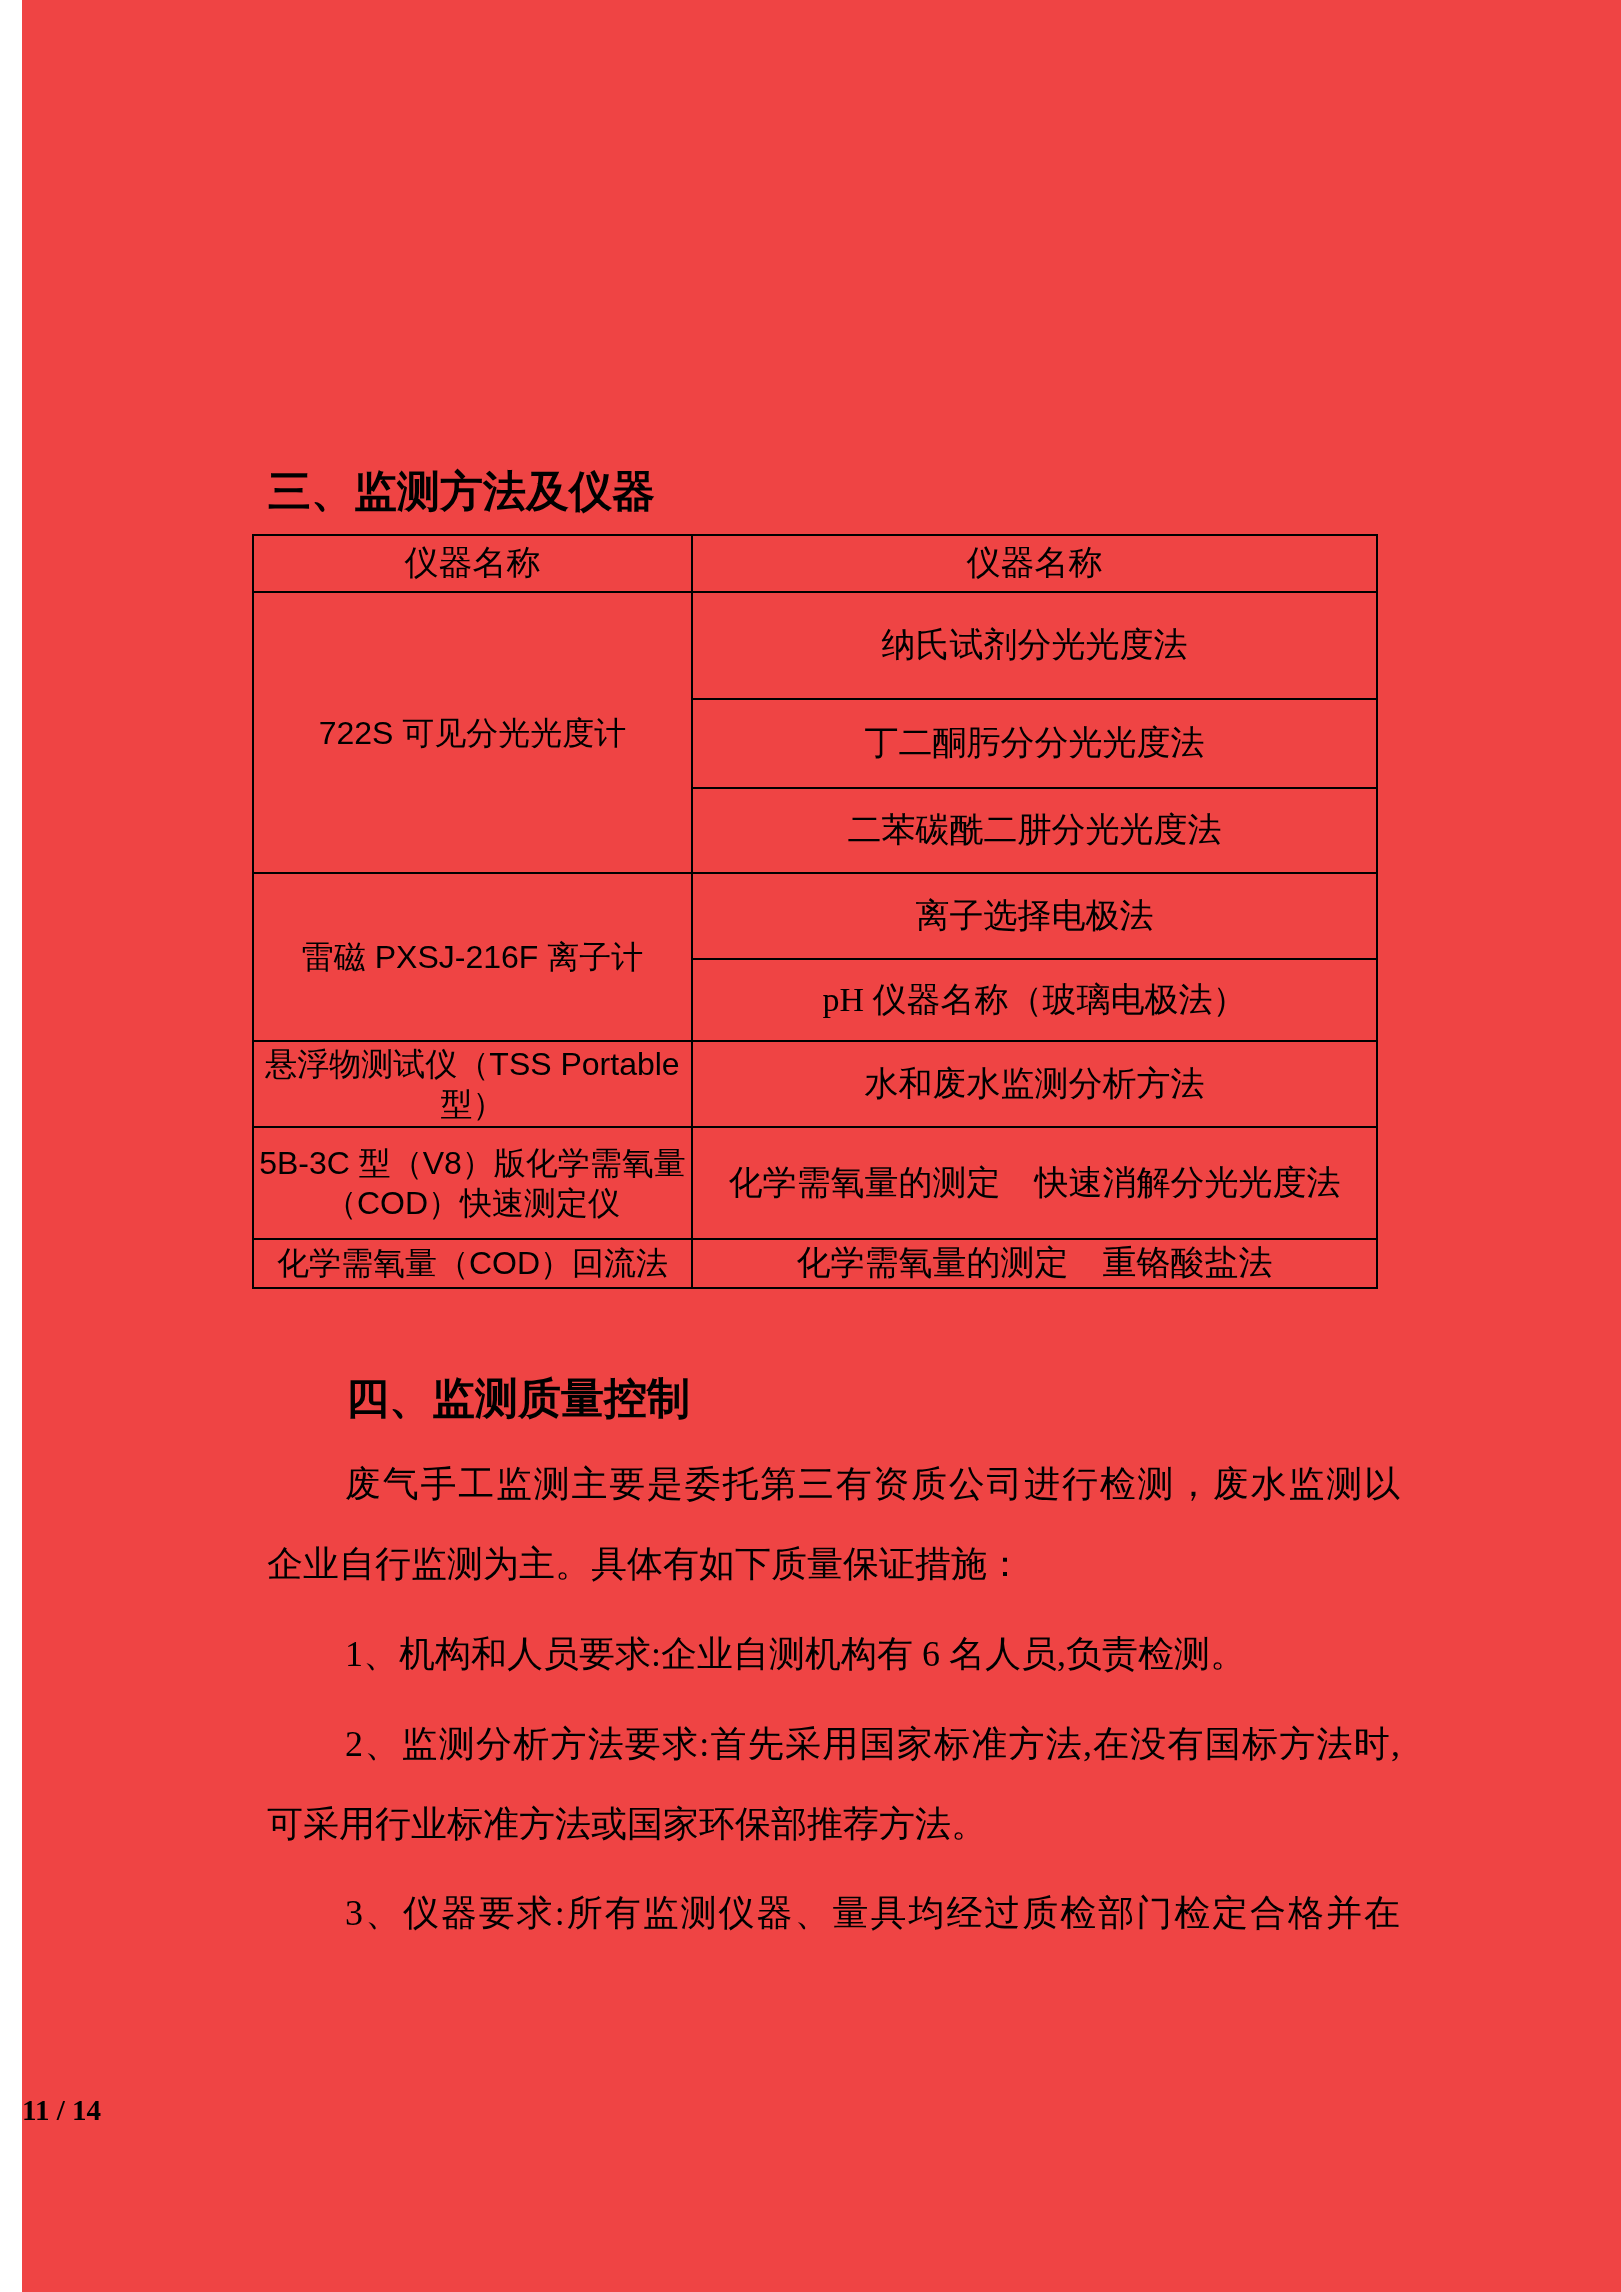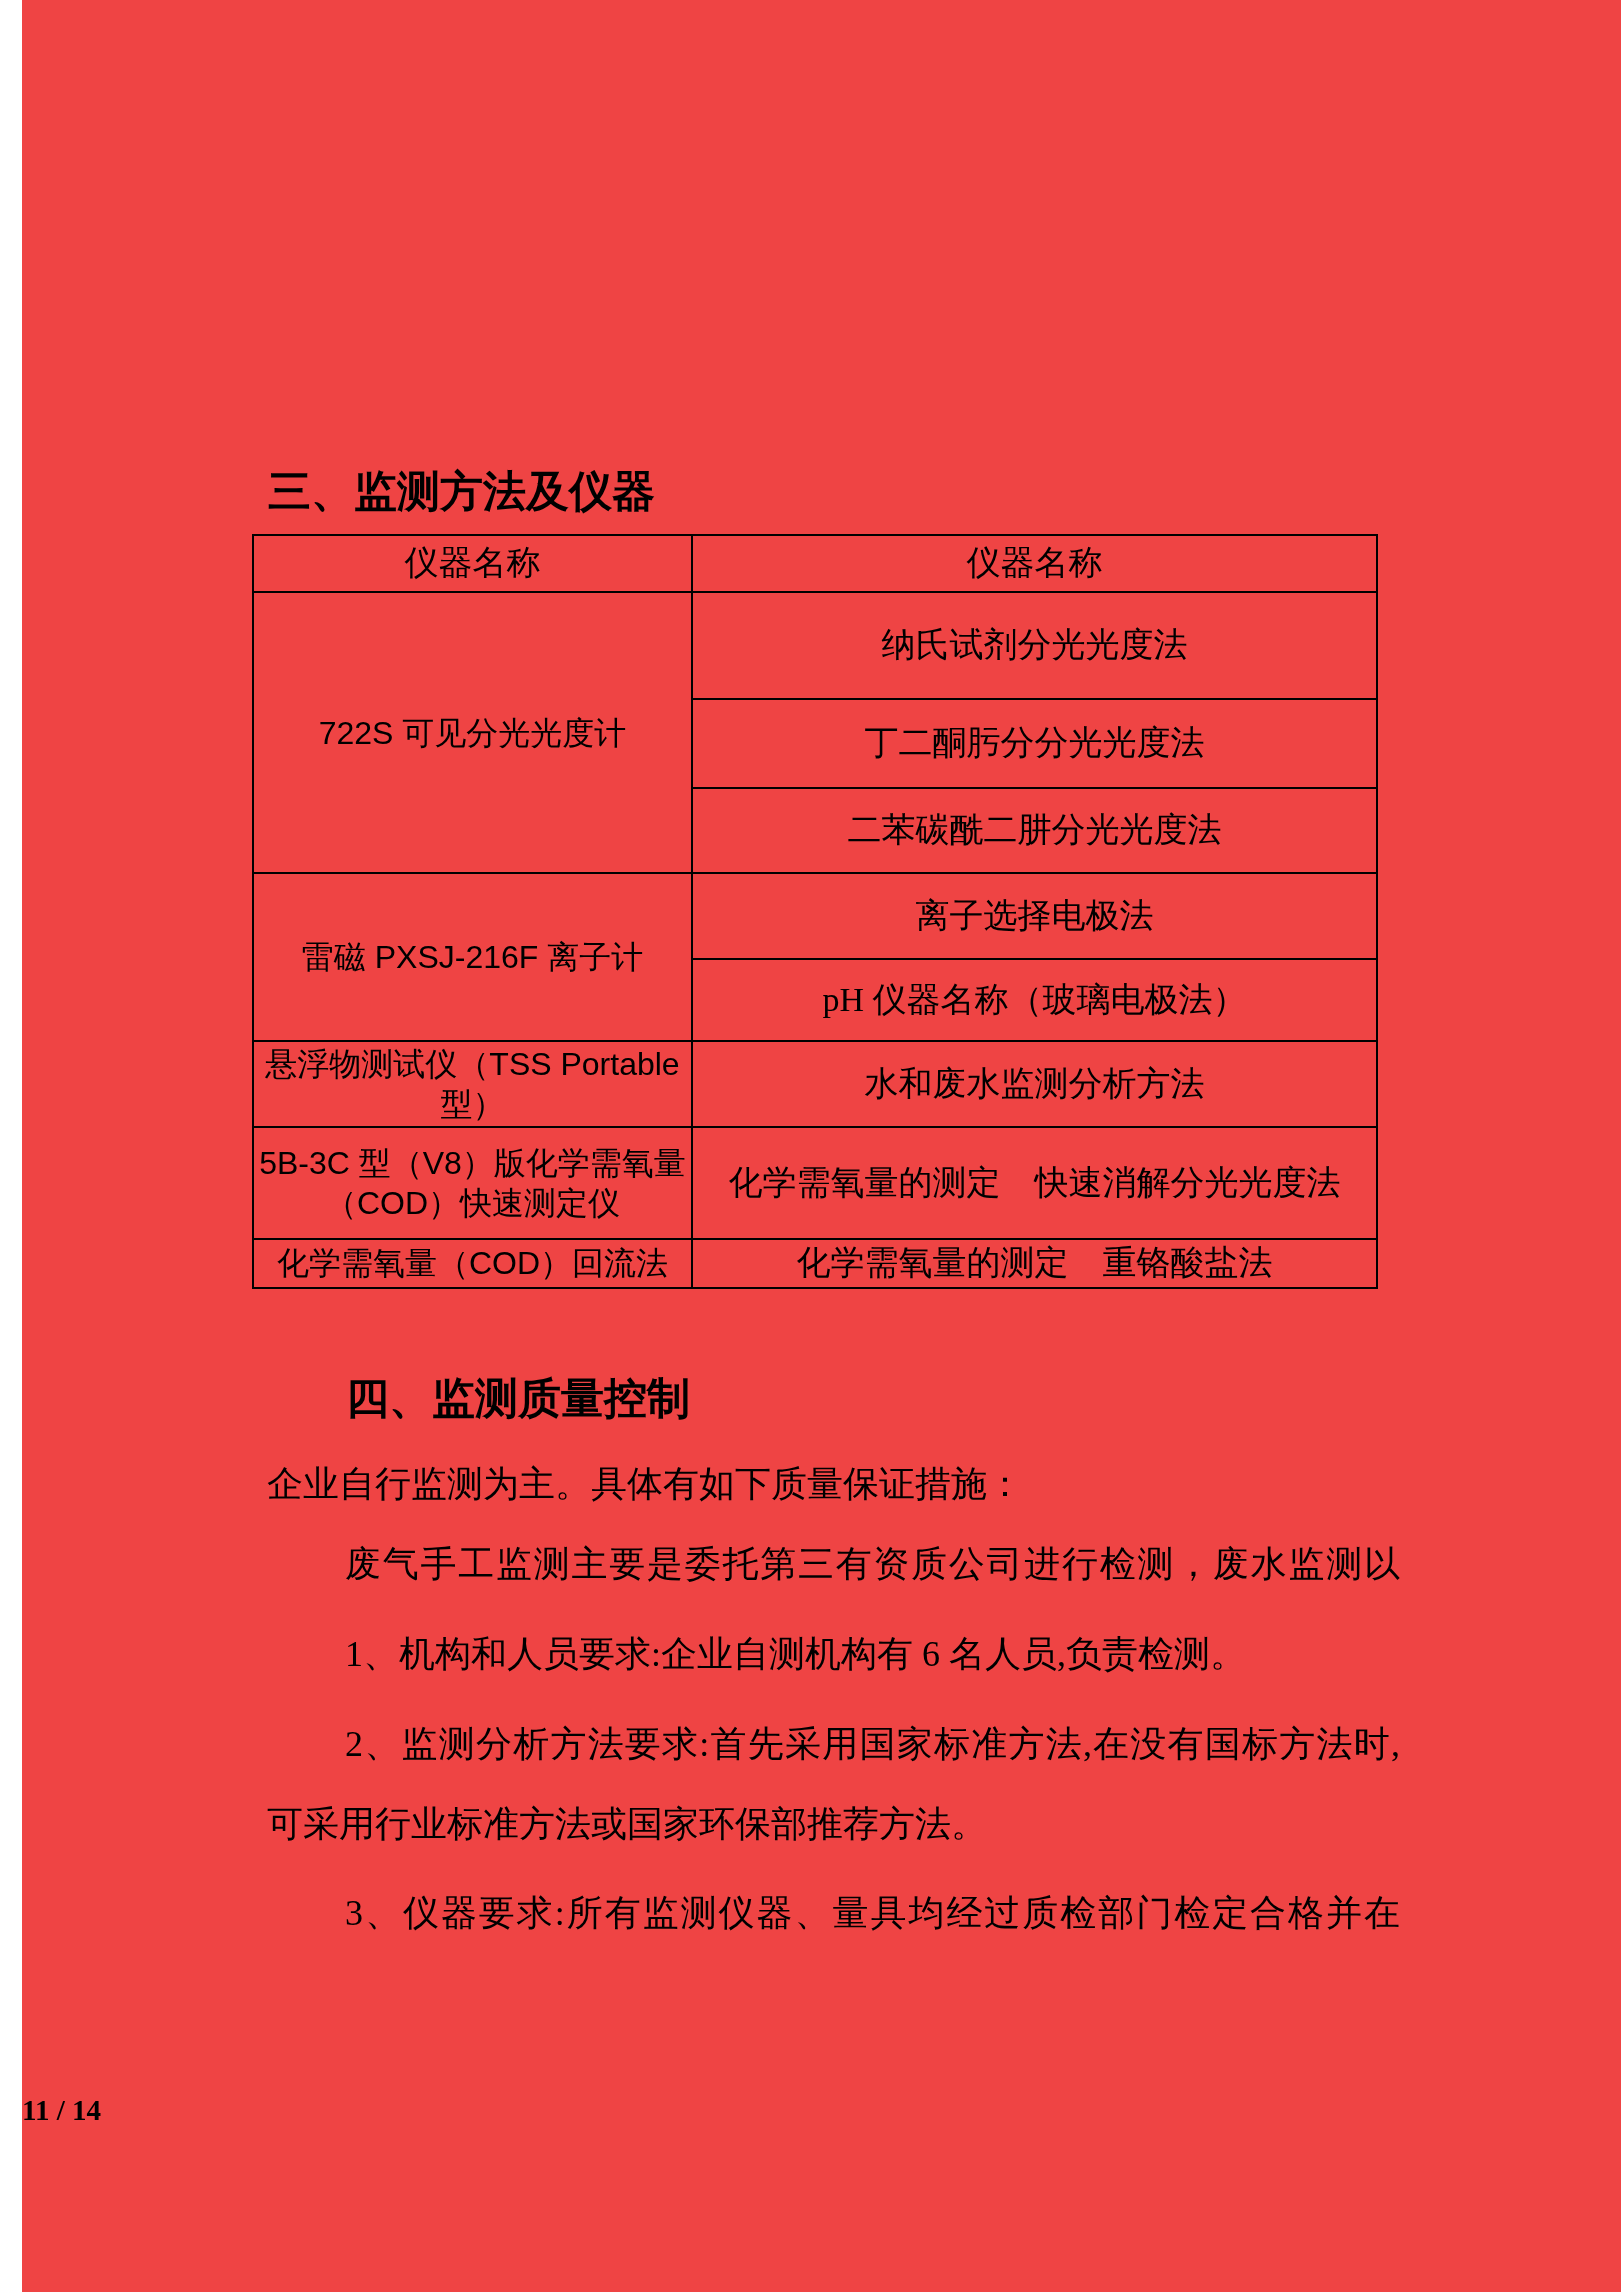--- a/index.html
+++ b/index.html
@@ -134,22 +134,22 @@
         <td class="inst">化学需氧量（COD）回流法</td>
         <td>化学需氧量的测定　重铬酸盐法</td>
       </tr>
     </tbody>
   </table>
 
   <div class="h-sec h-quality">四、监测质量控制</div>
 
   <div class="paras">
     <div class="para">
+      <div class="line ind j">废气手工监测主要是委托第三有资质公司进行检测，废水监测以</div>
       <div class="line">企业自行监测为主。具体有如下质量保证措施：</div>
-      <div class="line ind j">废气手工监测主要是委托第三有资质公司进行检测，废水监测以</div>
     </div>
     <div class="para">
       <div class="line ind">1、机构和人员要求:企业自测机构有 6 名人员,负责检测。</div>
     </div>
     <div class="para">
       <div class="line ind j">2、监测分析方法要求:首先采用国家标准方法,在没有国标方法时,</div>
       <div class="line">可采用行业标准方法或国家环保部推荐方法。</div>
     </div>
     <div class="para">
       <div class="line ind j">3、仪器要求:所有监测仪器、量具均经过质检部门检定合格并在</div>

